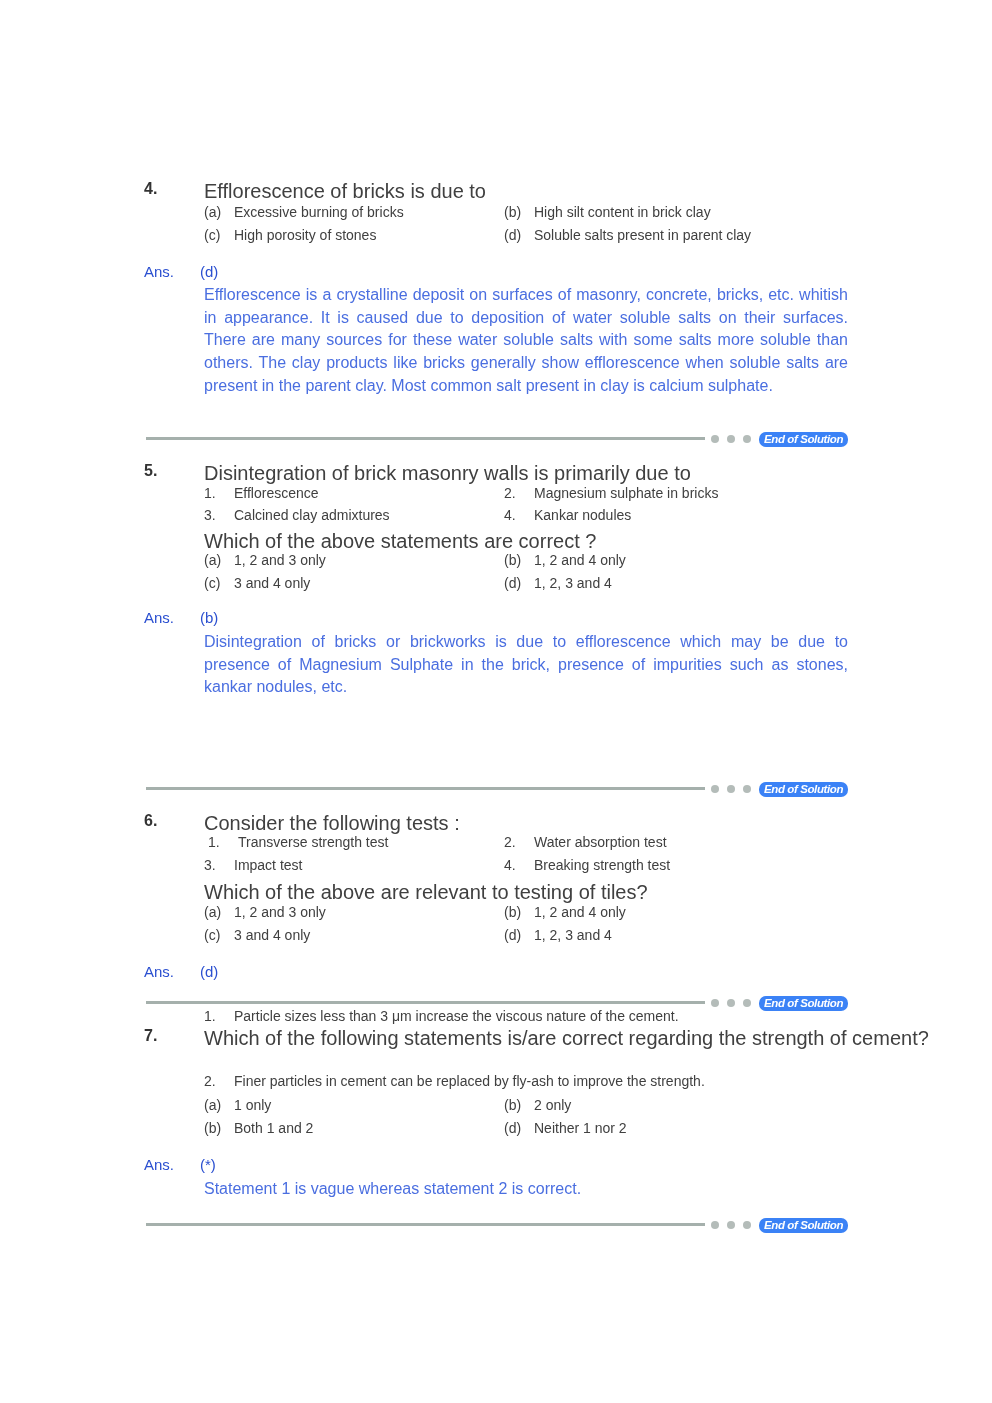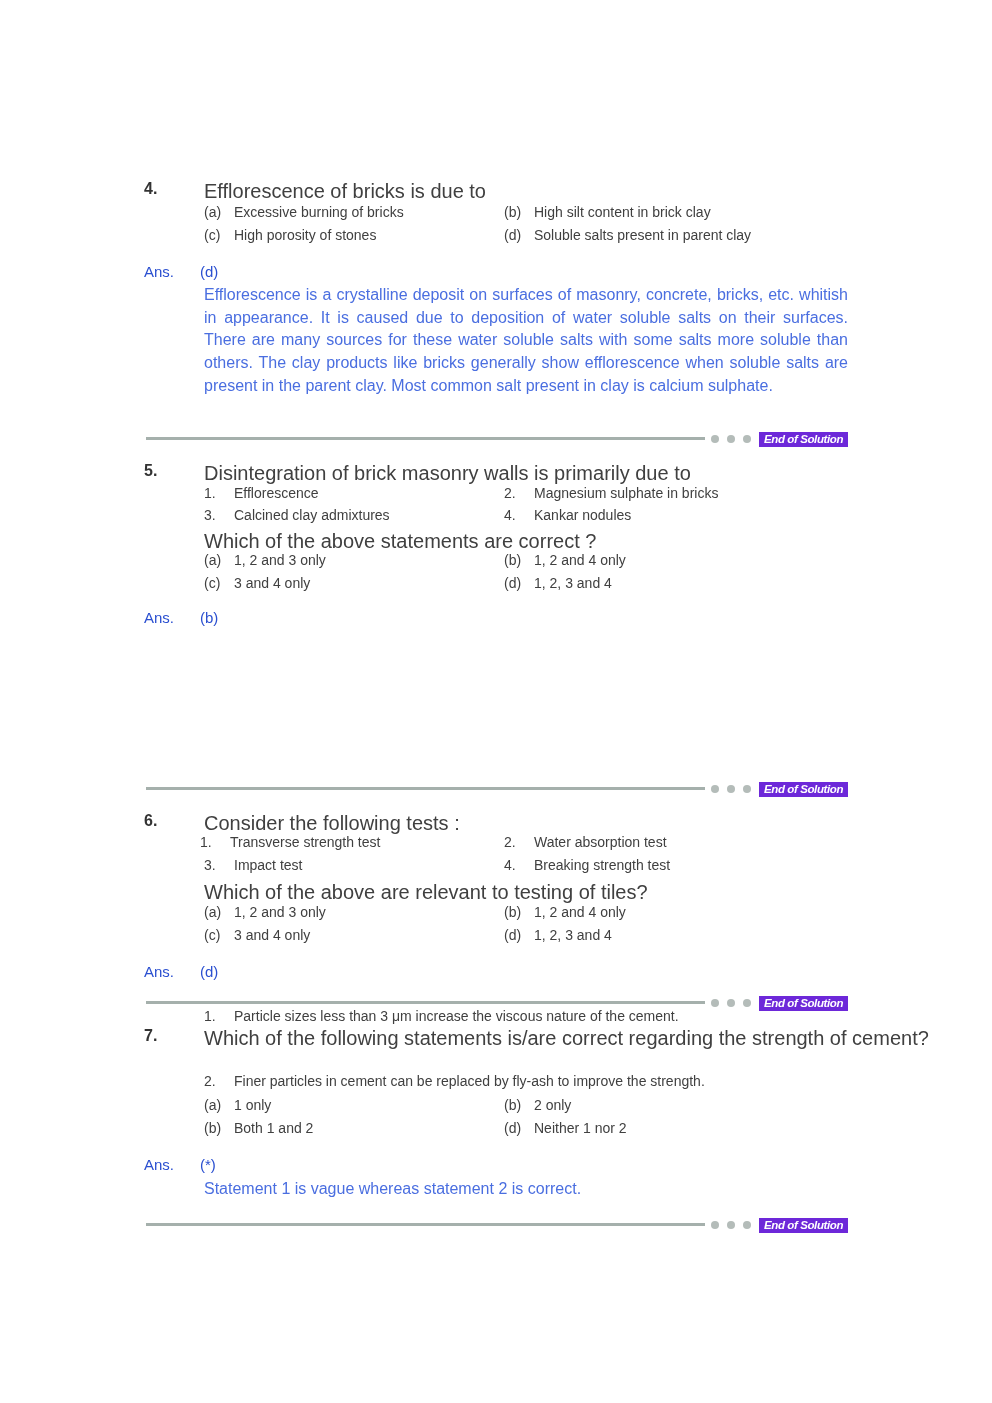--- a/index.html
+++ b/index.html
@@ -11,23 +11,23 @@
   .opt { position: absolute; font-size: 14px; color: #404040; white-space: nowrap; }
   .opt .lbl { display: inline-block; width: 30px; }
   .ans { position: absolute; left: 144px; font-size: 15px; font-weight: normal; color: #2a4fd0; }
   .ans .val { position: absolute; left: 56px; }
   .expl { position: absolute; left: 204px; width: 644px; font-size: 16px; line-height: 22.7px;
           color: #4a6ee0; text-align: justify; }
   .expl p { margin: 0; }
   .sep { position: absolute; left: 146px; width: 702px; height: 14px; }
   .sep .bar { position: absolute; left: 0; top: 5px; width: 559px; height: 3px; background: #a5b0ac; }
   .sep .dot { position: absolute; top: 3px; width: 8px; height: 8px; border-radius: 50%; background: #b4bcb9; }
-  .sep .tag { position: absolute; right: 0; top: 0; height: 15px; padding: 0 5px; background: #6d28d9;
+  .sep .tag { position: absolute; right: 0; top: 0; height: 15px; padding: 0 5px; background: #3b82f6;
               color: #ffffff; font-size: 11.5px; font-style: italic; font-weight: bold; line-height: 15px;
-              letter-spacing: -0.4px; }
+              letter-spacing: -0.4px; border-radius: 7px; }
 </style>
 </head>
 <body>
 
 <div class="q">
   <span class="qnum" style="top:180px">4.</span>
   <span class="line" style="top:180px">Efflorescence of bricks is due to</span>
   <span class="opt" style="left:204px;top:204px"><span class="lbl">(a)</span><span>Excessive burning of bricks</span></span>
   <span class="opt" style="left:504px;top:204px"><span class="lbl">(b)</span><span>High silt content in brick clay</span></span>
   <span class="opt" style="left:204px;top:227px"><span class="lbl">(c)</span><span>High porosity of stones</span></span>
@@ -52,34 +52,35 @@
   <span class="opt" style="left:504px;top:485px"><span class="lbl">2.</span><span>Magnesium sulphate in bricks</span></span>
   <span class="opt" style="left:204px;top:507px"><span class="lbl">3.</span><span>Calcined clay admixtures</span></span>
   <span class="opt" style="left:504px;top:507px"><span class="lbl">4.</span><span>Kankar nodules</span></span>
   <span class="line" style="top:530px">Which of the above statements are correct ?</span>
   <span class="opt" style="left:204px;top:552px"><span class="lbl">(a)</span><span>1, 2 and 3 only</span></span>
   <span class="opt" style="left:504px;top:552px"><span class="lbl">(b)</span><span>1, 2 and 4 only</span></span>
   <span class="opt" style="left:204px;top:575px"><span class="lbl">(c)</span><span>3 and 4 only</span></span>
   <span class="opt" style="left:504px;top:575px"><span class="lbl">(d)</span><span>1, 2, 3 and 4</span></span>
   <div class="ans" style="top:609px"><span>Ans.</span><span class="val">(b)</span></div>
   <div class="expl" style="top:631px">
+    <p>Disintegration of bricks or brickworks is due to efflorescence which may be due to presence of Magnesium Sulphate in the brick, presence of impurities such as stones, kankar nodules, etc.</p>
   </div>
   <div class="sep" style="top:782px">
     <div class="bar"></div>
     <div class="dot" style="left:565px"></div>
     <div class="dot" style="left:581px"></div>
     <div class="dot" style="left:597px"></div>
     <div class="tag">End of Solution</div>
   </div>
 </div>
 
 <div class="q">
   <span class="qnum" style="top:812px">6.</span>
   <span class="line" style="top:812px">Consider the following tests :</span>
-  <span class="opt" style="left:200px;top:834px"><span class="lbl">1.</span><span>Transverse strength test</span></span>
+  <span class="opt" style="left:208px;top:834px"><span class="lbl">1.</span><span>Transverse strength test</span></span>
   <span class="opt" style="left:504px;top:834px"><span class="lbl">2.</span><span>Water absorption test</span></span>
   <span class="opt" style="left:204px;top:857px"><span class="lbl">3.</span><span>Impact test</span></span>
   <span class="opt" style="left:504px;top:857px"><span class="lbl">4.</span><span>Breaking strength test</span></span>
   <span class="line" style="top:881px">Which of the above are relevant to testing of tiles?</span>
   <span class="opt" style="left:204px;top:904px"><span class="lbl">(a)</span><span>1, 2 and 3 only</span></span>
   <span class="opt" style="left:504px;top:904px"><span class="lbl">(b)</span><span>1, 2 and 4 only</span></span>
   <span class="opt" style="left:204px;top:927px"><span class="lbl">(c)</span><span>3 and 4 only</span></span>
   <span class="opt" style="left:504px;top:927px"><span class="lbl">(d)</span><span>1, 2, 3 and 4</span></span>
   <div class="ans" style="top:963px"><span>Ans.</span><span class="val">(d)</span></div>
   <div class="sep" style="top:996px">

